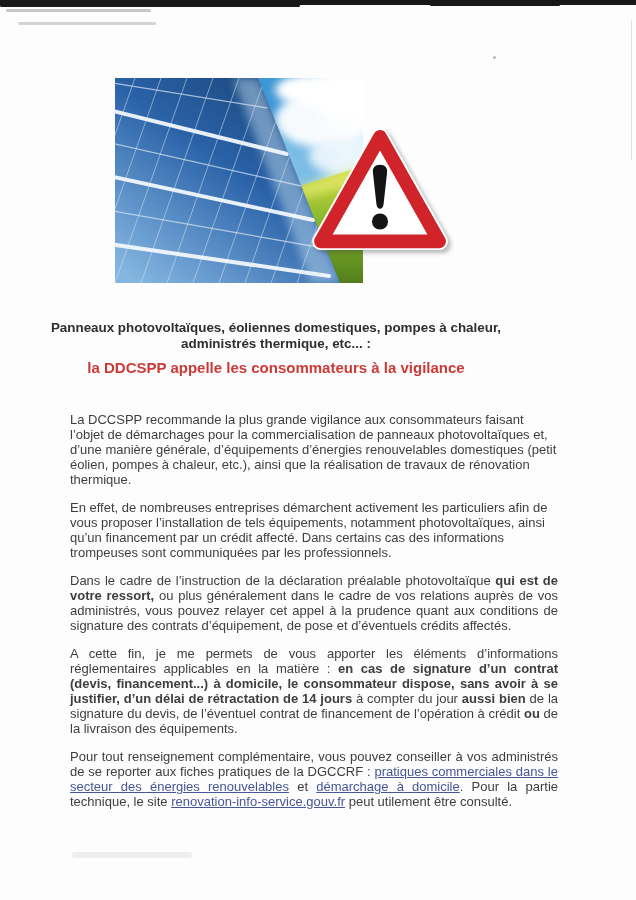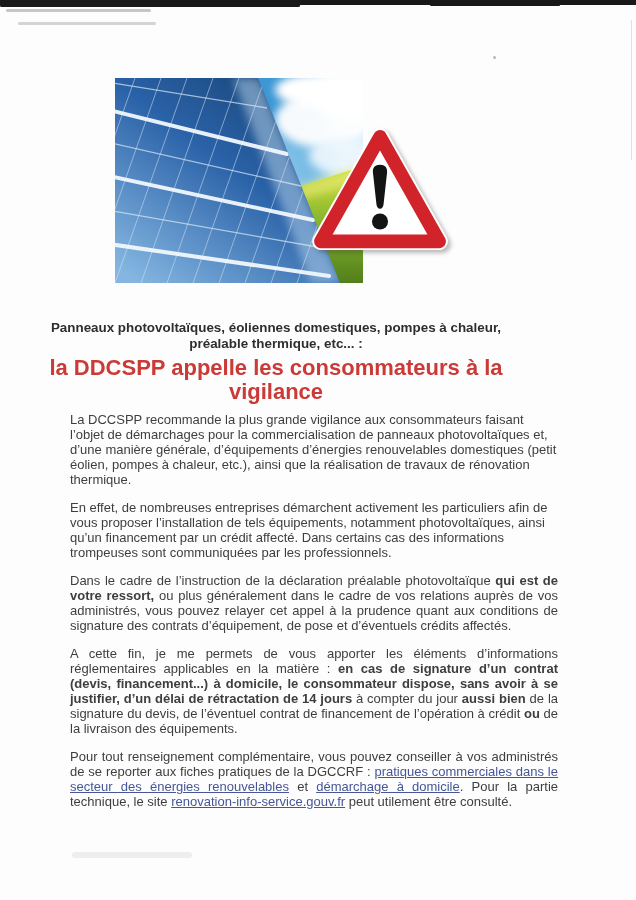--- a/index.html
+++ b/index.html
@@ -25,21 +25,21 @@
 
   
   .hero { position:absolute; left:115px; top:78px; width:340px; height:210px; }
   .photo { position:absolute; left:0; top:0; width:248px; height:205px; display:block; }
   .sign  { position:absolute; left:196px; top:50px; width:138px; height:126px; display:block;
            filter:drop-shadow(3px 3px 2px rgba(60,60,60,.35)); }
 
   
   .heading-block { position:absolute; top:320px; left:0; width:552px; text-align:center; }
   .heading-line { font-weight:bold; font-size:13.4px; line-height:16px; color:#2e2e2e; }
-  .alert-line { font-weight:bold; font-size:22px; line-height:24px; margin-top:4px; }
+  .alert-line { font-weight:bold; font-size:15px; line-height:24px; margin-top:4px; }
 
   
   .body-block { position:absolute; top:412px; left:70px; width:502px; font-size:13px; line-height:15px; }
   .para { margin:0 14px 13px 0; }
   .para.justify { text-align:justify; }
   .b { font-weight:bold; }
   a.doc-link { text-decoration:underline; cursor:pointer; }
 </style>
 </head>
 <body>
@@ -125,21 +125,21 @@
   <svg class="sign" viewBox="0 0 140 130" xmlns="http://www.w3.org/2000/svg">
     <path d="M70 9 L131 117 L9 117 Z" fill="#ffffff" stroke="#ffffff" stroke-width="18" stroke-linejoin="round"></path>
     <path d="M70 9 L131 117 L9 117 Z" fill="#ffffff" stroke="#d0232a" stroke-width="14" stroke-linejoin="round"></path>
     <path d="M70 38 C75.2 38 77.8 41 77.3 46 L73.7 78.5 C73.4 81.8 72 83.4 70 83.4 C68 83.4 66.6 81.8 66.3 78.5 L62.7 46 C62.2 41 64.8 38 70 38 Z" fill="#141414"></path>
     <circle cx="70" cy="96.5" r="8.3" fill="#141414"></circle>
   </svg>
 </div>
 
 <div class="heading-block">
   <div class="heading-line">Panneaux photovoltaïques, éoliennes domestiques, pompes à chaleur,</div>
-  <div class="heading-line">préalable thermique, etc... :</div>
+  <div class="heading-line">administrés thermique, etc... :</div>
   <div class="alert-line" style="color: rgb(203, 58, 55);">la DDCSPP appelle les consommateurs à la vigilance</div>
 </div>
 
 <div class="body-block" style="color: rgb(62, 62, 62);">
     <p class="para"><span>La DCCSPP recommande la plus grande vigilance aux consommateurs faisant l’objet de démarchages pour la commercialisation de panneaux photovoltaïques et, d’une manière générale, d’équipements d’énergies renouvelables domestiques (petit éolien, pompes à chaleur, etc.), ainsi que la réalisation de travaux de rénovation thermique.</span></p>
     <p class="para"><span>En effet, de nombreuses entreprises démarchent activement les particuliers afin de vous proposer l’installation de tels équipements, notamment photovoltaïques, ainsi qu’un financement par un crédit affecté. Dans certains cas des informations trompeuses sont communiquées par les professionnels.</span></p>
     <p class="para justify"><span>Dans le cadre de l’instruction de la déclaration préalable photovoltaïque </span><span class="b">qui est de votre ressort,</span><span> ou plus généralement dans le cadre de vos relations auprès de vos administrés, vous pouvez relayer cet appel à la prudence quant aux conditions de signature des contrats d’équipement, de pose et d’éventuels crédits affectés.</span></p>
     <p class="para justify"><span>A cette fin, je me permets de vous apporter les éléments d’informations réglementaires applicables en la matière : </span><span class="b">en cas de signature d’un contrat (devis, financement...) à domicile, le consommateur dispose, sans avoir à se justifier, d’un délai de rétractation de 14 jours</span><span> à compter du jour </span><span class="b">aussi bien</span><span> de la signature du devis, de l’éventuel contrat de financement de l’opération à crédit </span><span class="b">ou</span><span> de la livraison des équipements.</span></p>
     <p class="para justify"><span>Pour tout renseignement complémentaire, vous pouvez conseiller à vos administrés de se reporter aux fiches pratiques de la DGCCRF : </span><a href="#" class="doc-link" style="color: rgb(71, 86, 151);">pratiques commerciales dans le secteur des énergies renouvelables</a><span> et </span><a href="#" class="doc-link" style="color: rgb(71, 86, 151);">démarchage à domicile</a><span>. Pour la partie technique, le site </span><a href="#" class="doc-link" style="color: rgb(71, 86, 151);">renovation-info-service.gouv.fr</a><span> peut utilement être consulté.</span></p>
   </div>

